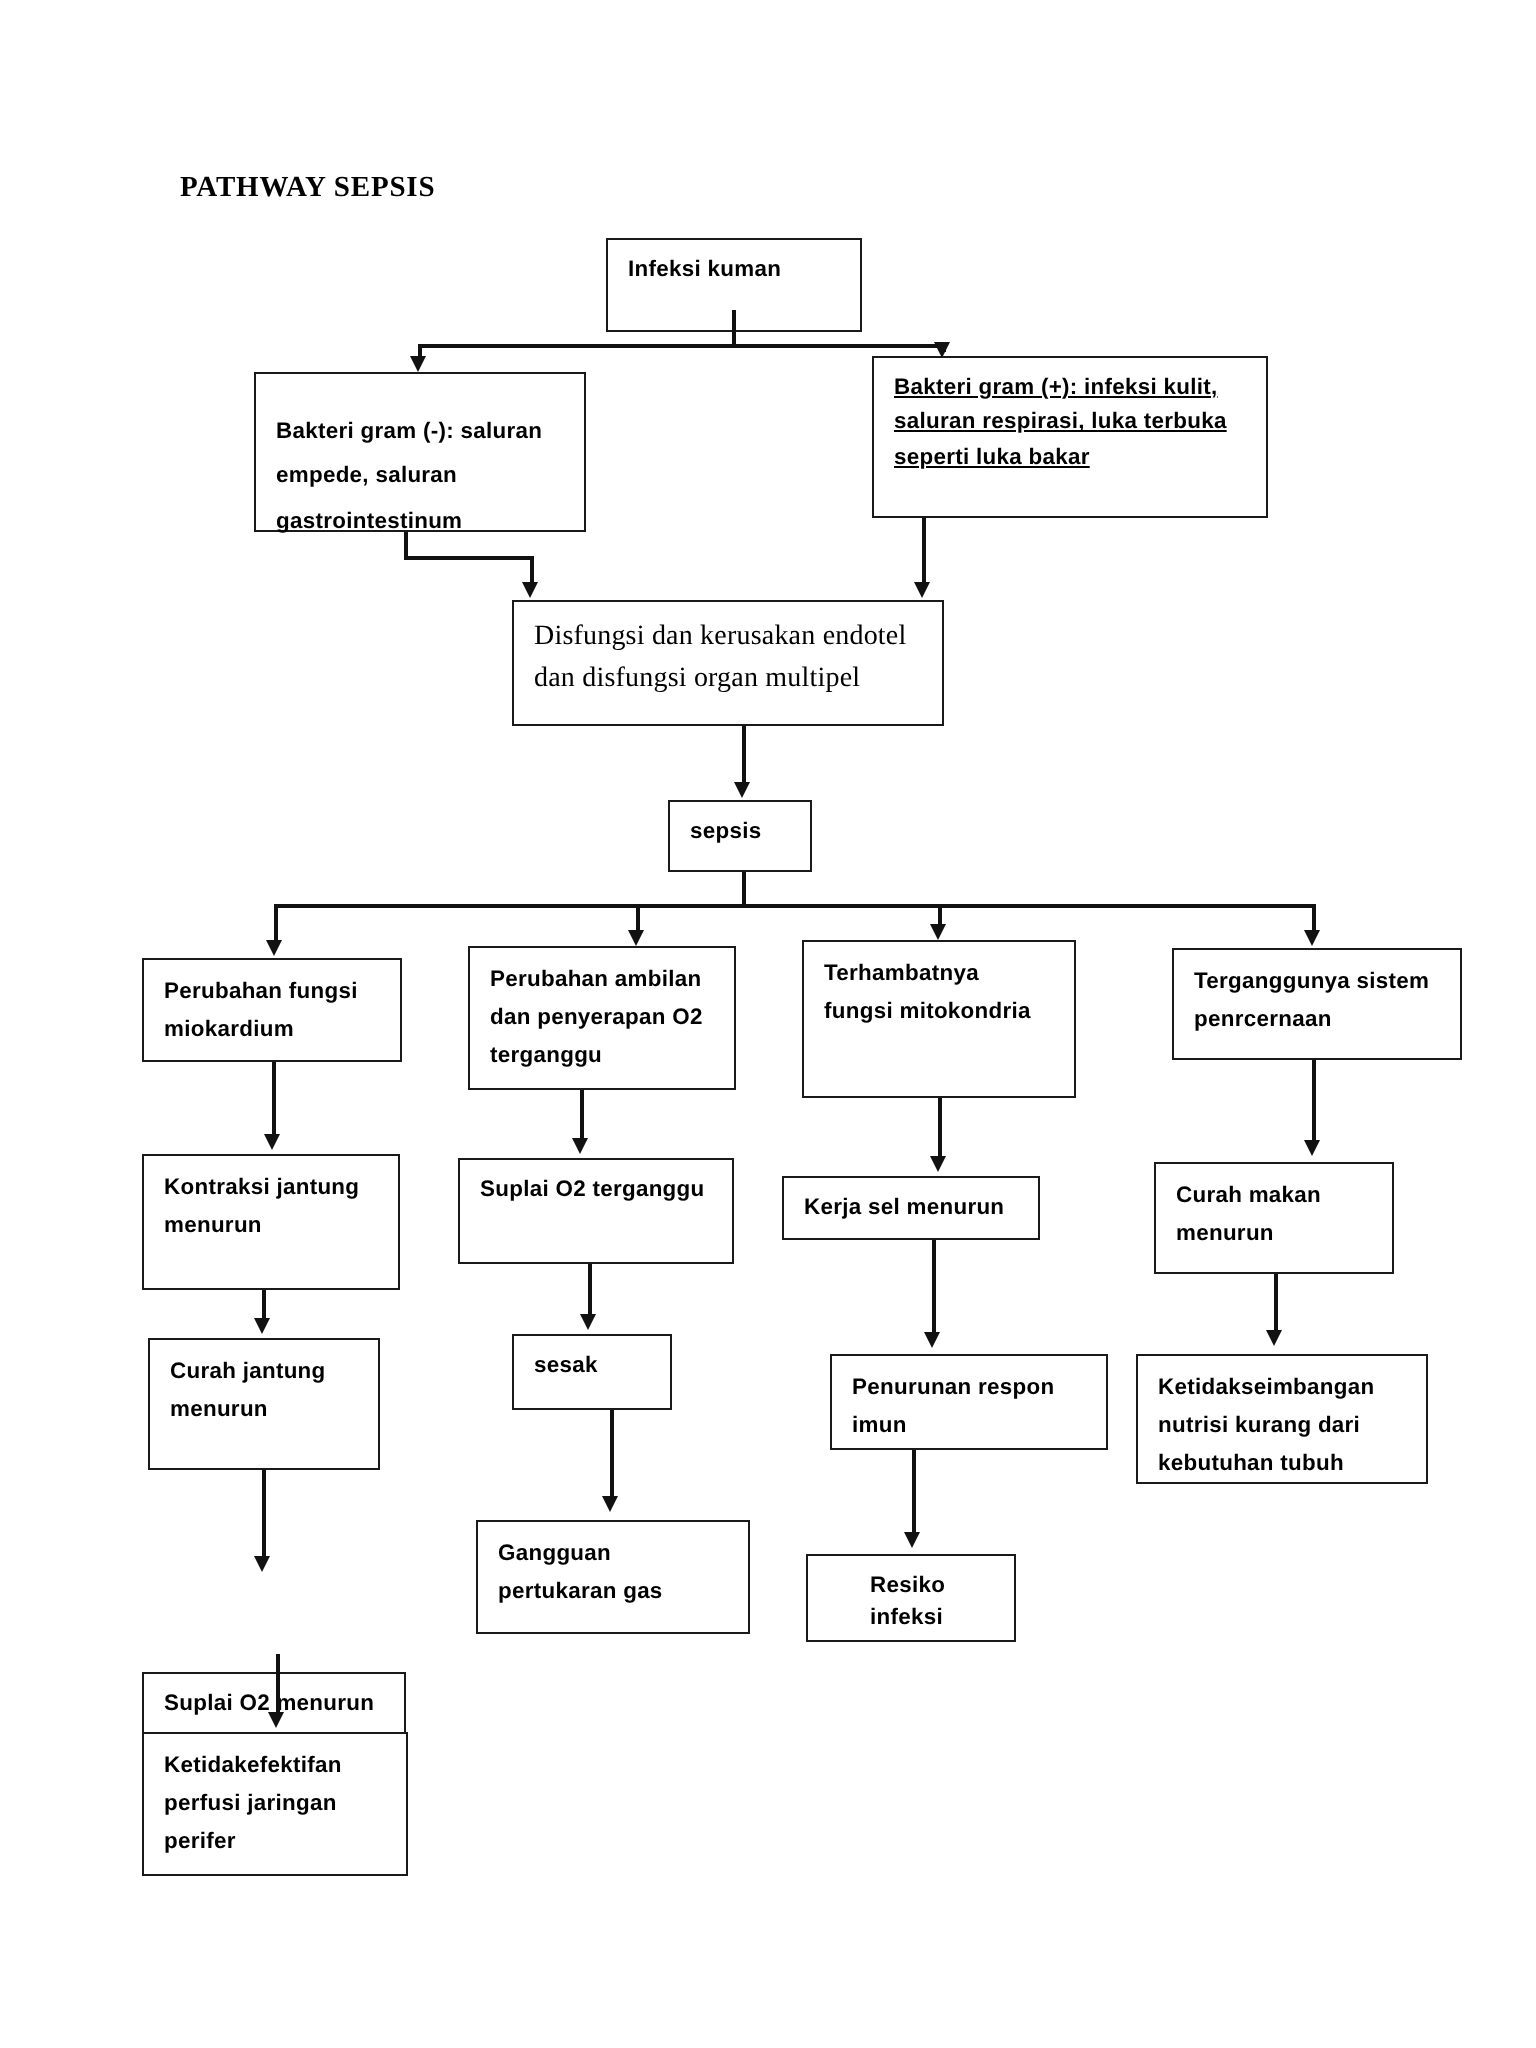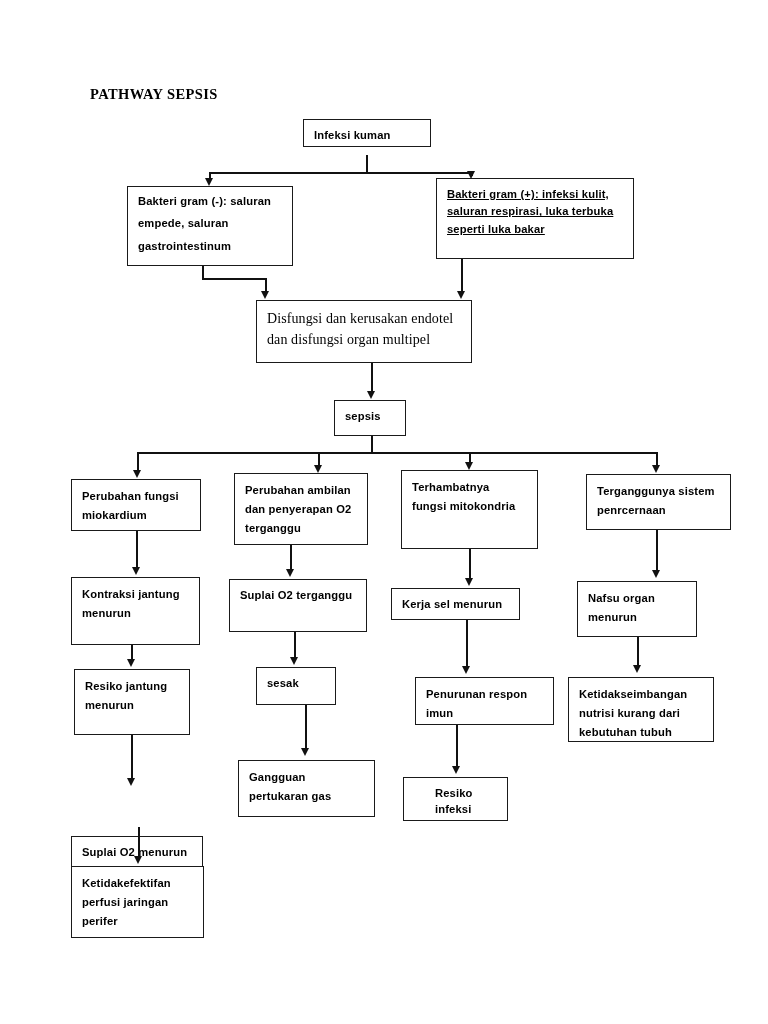--- a/index.html
+++ b/index.html
@@ -44,21 +44,21 @@
   }
   
   .node.serif {
     font-family: "Liberation Serif", serif;
     font-weight: normal;
     font-size: 14px;
     letter-spacing: 0.1px;
     line-height: 1.5;
   }
   
-  .node.airy { line-height: 2.0; padding-top: 3px; }
+  .node.airy { line-height: 2.0; padding-top: 18px; }
   .node.tight { line-height: 1.55; }
   .node.mid { line-height: 1.7; }
 
   
   .vline, .hline {
     position: absolute;
     background: #111111;
   }
   .vline { width: 1.6px; }
   .hline { height: 1.6px; }
@@ -71,21 +71,21 @@
     border-top: 8px solid #111111;
   }
 </style>
 </head>
 <body>
 
 <div id="page">
 
   <div id="page-title">PATHWAY SEPSIS</div>
 
-  <div class="node" style="left:303px; top:119px; width:128px; height:28px;">Infeksi kuman</div>
+  <div class="node" style="left:303px; top:119px; width:128px; height:47px;">Infeksi kuman</div>
 
   <div class="node airy" style="left:127px; top:186px; width:166px; height:80px;">Bakteri gram (-): saluran
 empede, saluran
 gastrointestinum</div>
 
   <div class="node tight" style="left:436px; top:178px; width:198px; height:81px;text-decoration:underline;">Bakteri gram (+): infeksi kulit,
 saluran respirasi, luka terbuka
 seperti luka bakar</div>
 
   <div class="node serif" style="left:256px; top:300px; width:216px; height:63px;">Disfungsi dan kerusakan endotel
@@ -106,24 +106,24 @@
   <div class="node mid" style="left:586px; top:474px; width:145px; height:56px;">Terganggunya sistem
 penrcernaan</div>
 
   <div class="node mid" style="left:71px; top:577px; width:129px; height:68px;">Kontraksi jantung
 menurun</div>
 
   <div class="node" style="left:229px; top:579px; width:138px; height:53px;">Suplai O2 terganggu</div>
 
   <div class="node" style="left:391px; top:588px; width:129px; height:32px;">Kerja sel menurun</div>
 
-  <div class="node mid" style="left:577px; top:581px; width:120px; height:56px;">Nafsu organ
+  <div class="node mid" style="left:577px; top:581px; width:120px; height:56px;">Curah makan
 menurun</div>
 
-  <div class="node mid" style="left:74px; top:669px; width:116px; height:66px;">Resiko jantung
+  <div class="node mid" style="left:74px; top:669px; width:116px; height:66px;">Curah jantung
 menurun</div>
 
   <div class="node" style="left:256px; top:667px; width:80px; height:38px;">sesak</div>
 
   <div class="node mid" style="left:390px; top:677px; width:139px; height:48px;margin-left:25px;">Penurunan respon
 imun</div>
 
   <div class="node mid" style="left:568px; top:677px; width:146px; height:65px;">Ketidakseimbangan
 nutrisi kurang dari
 kebutuhan tubuh</div>

